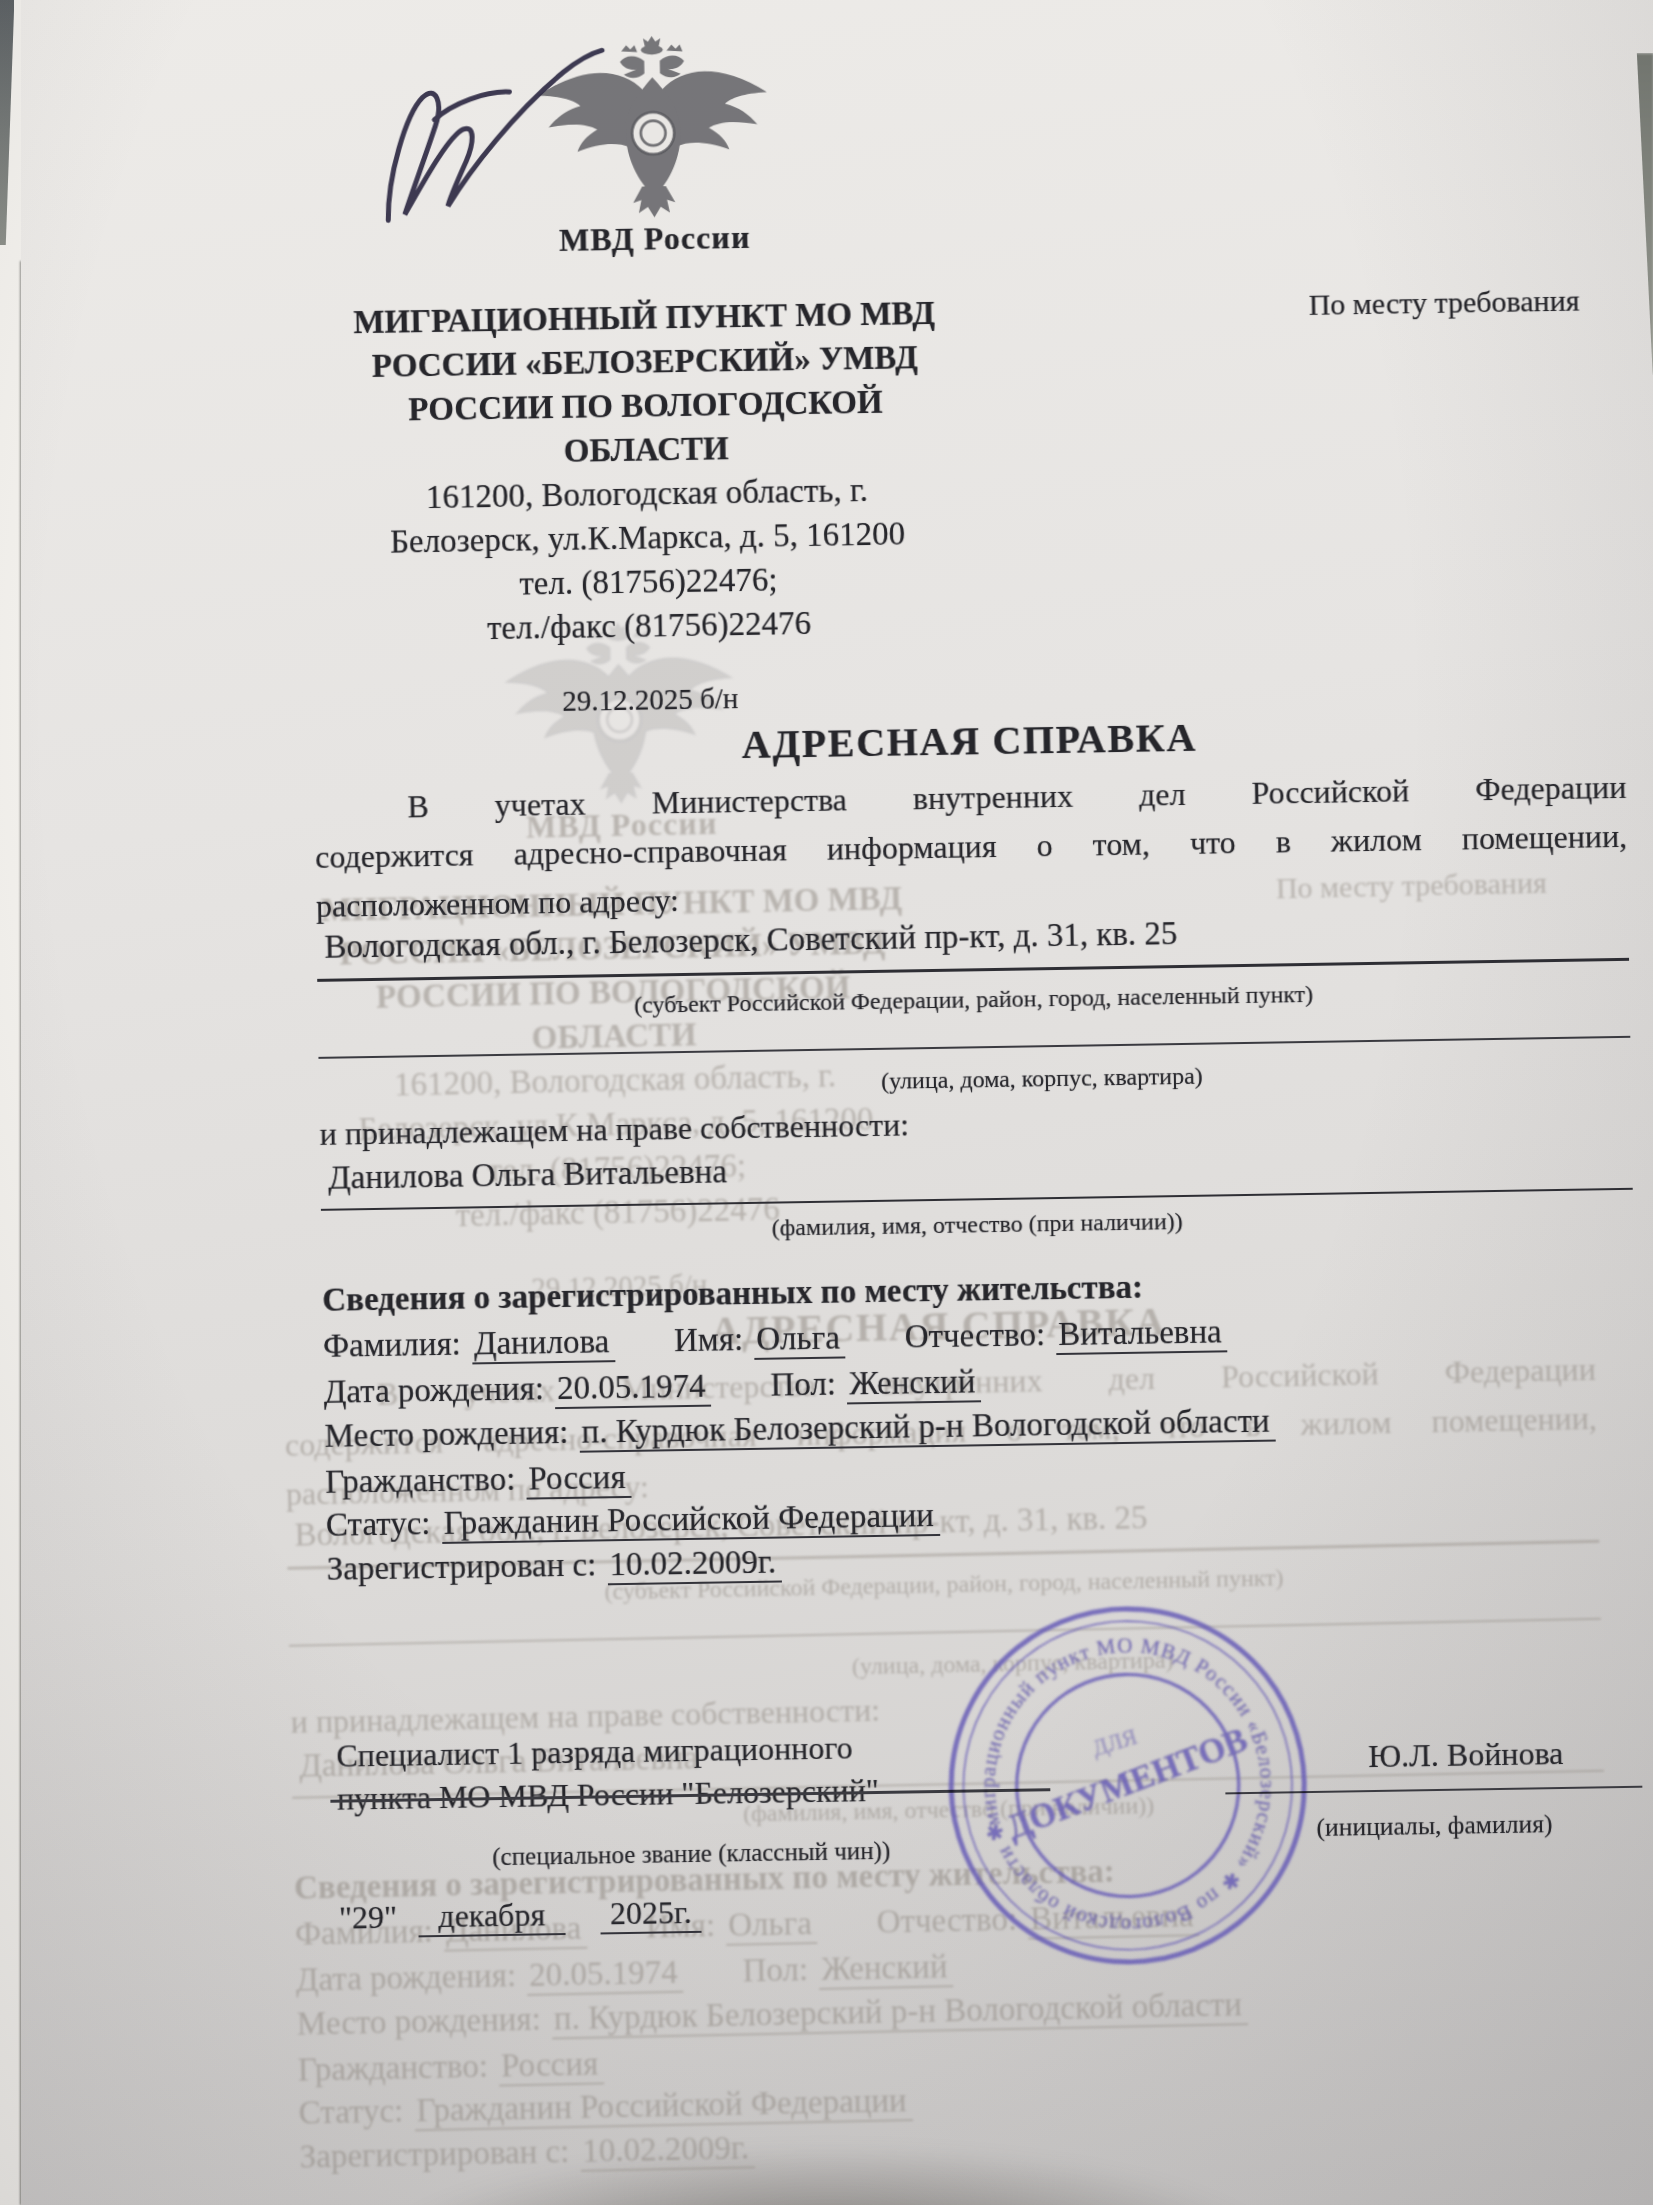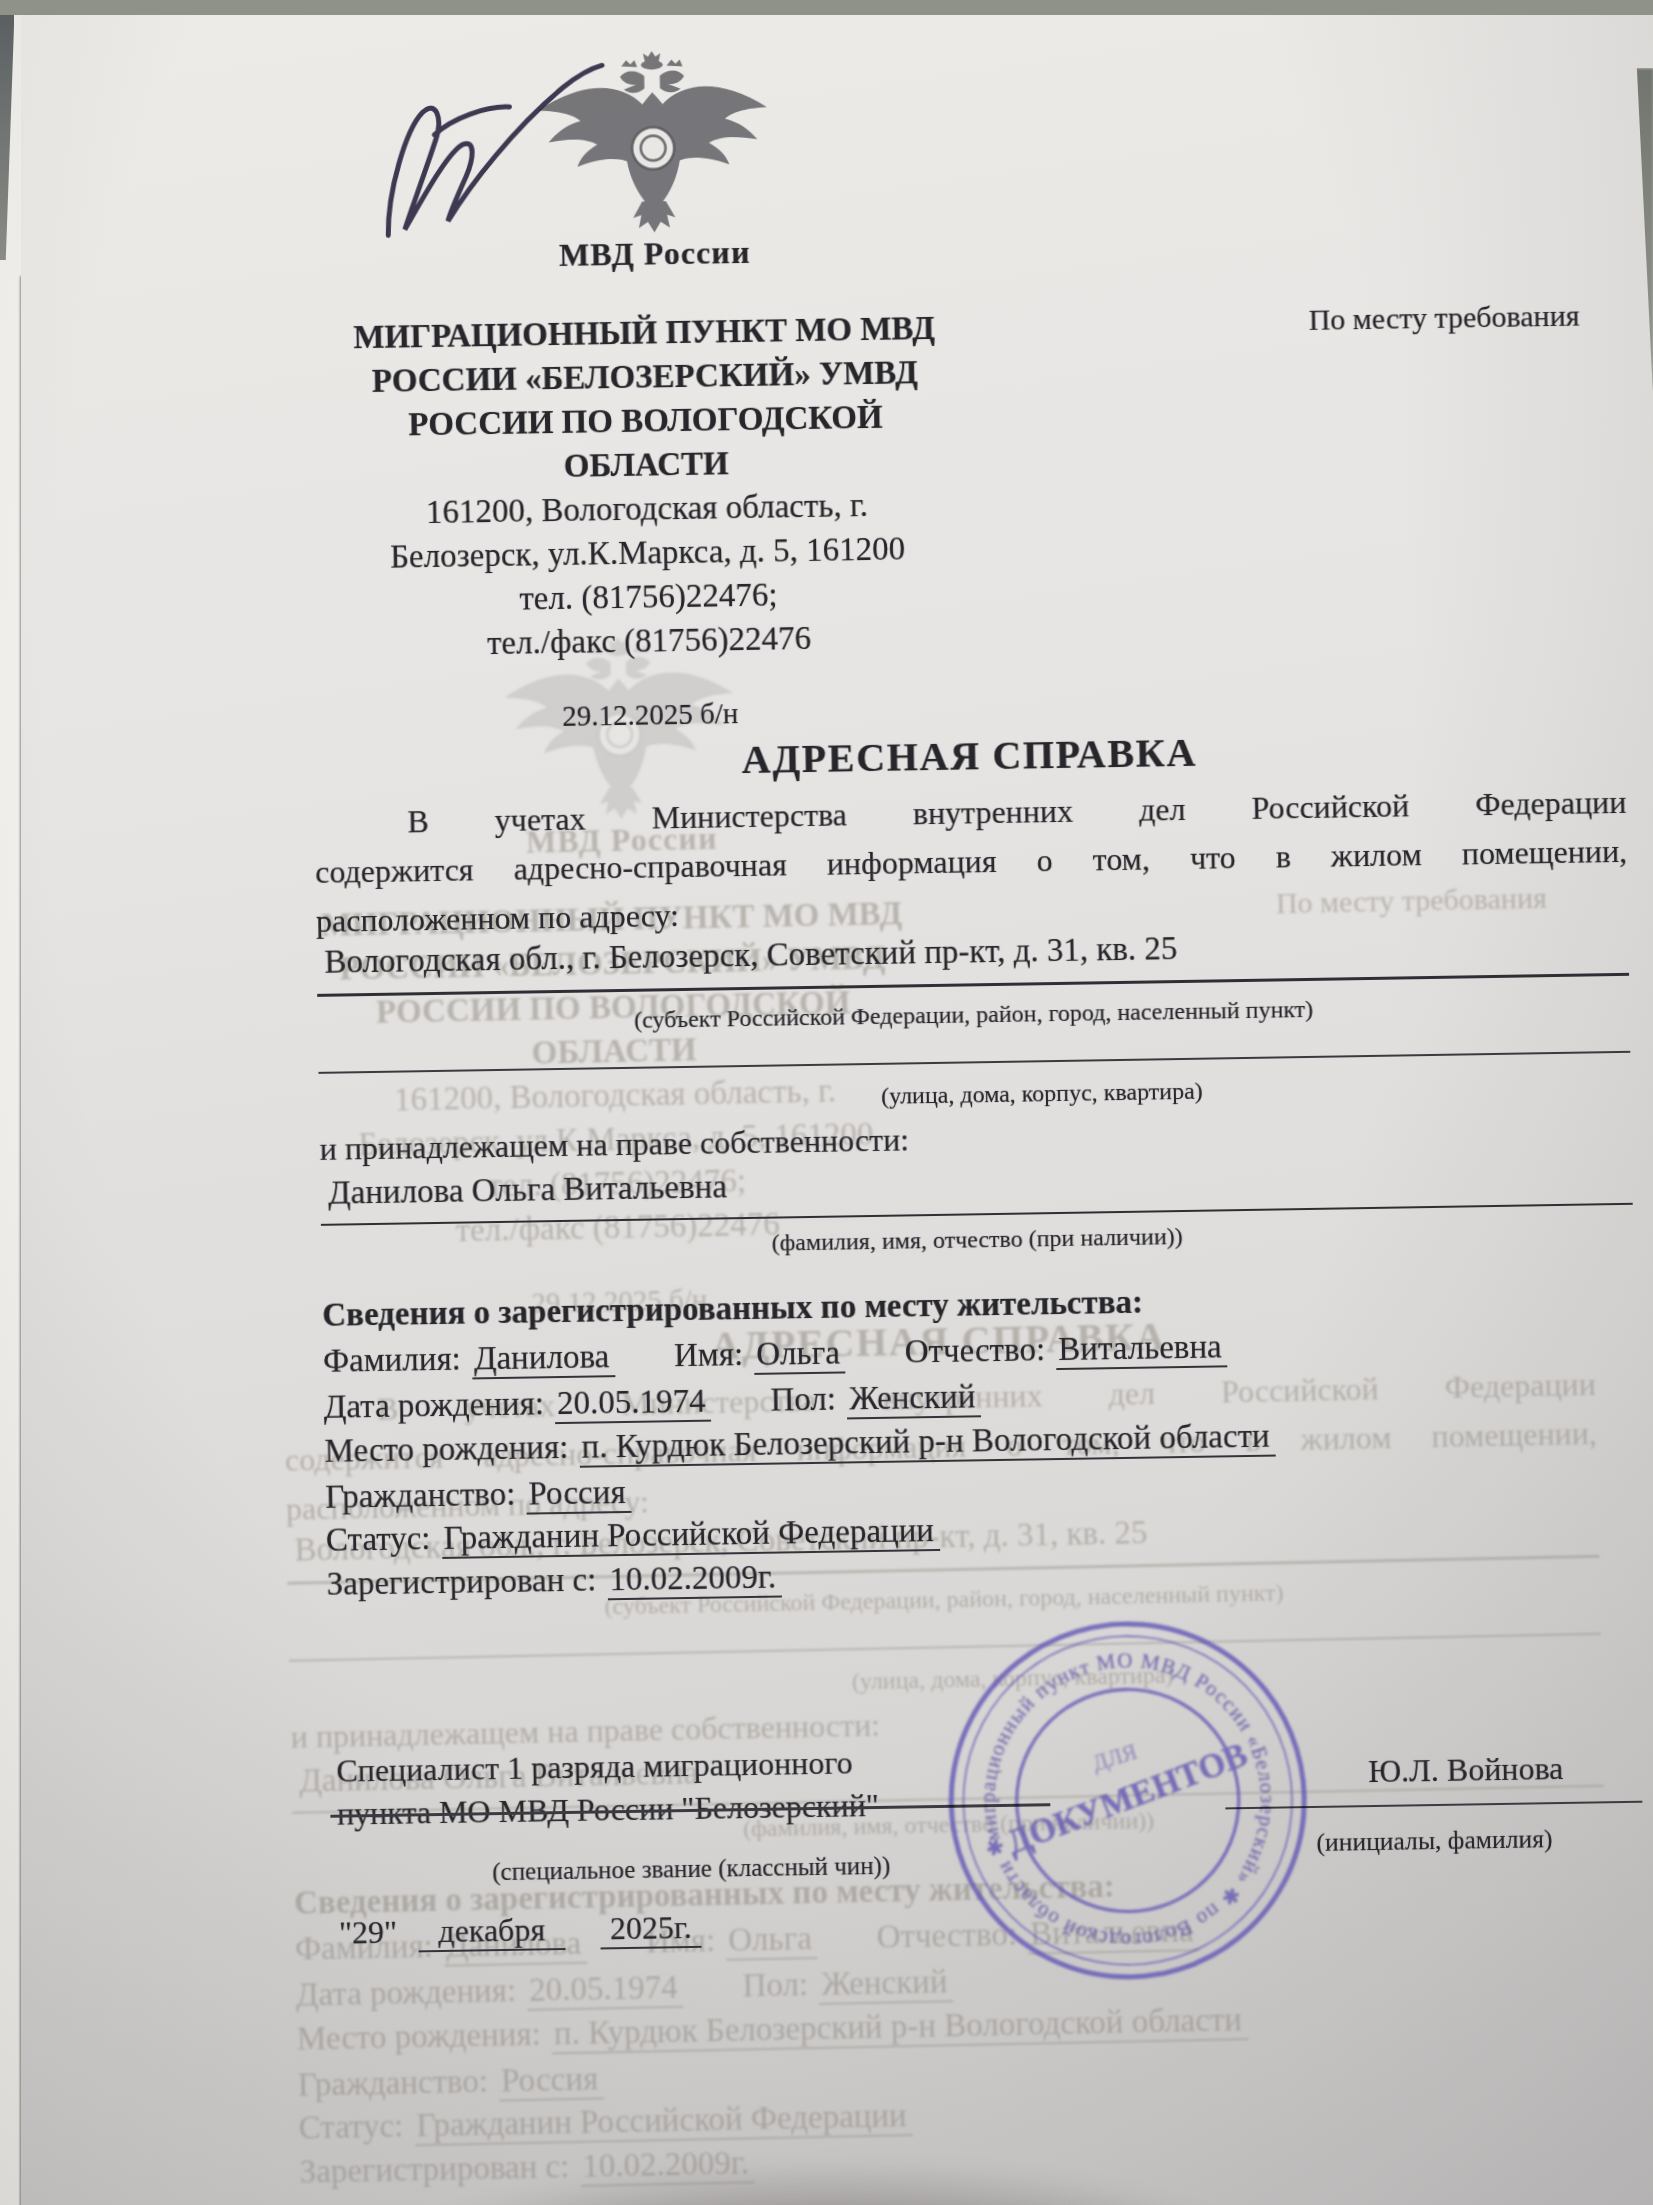--- a/index.html
+++ b/index.html
@@ -1,21 +1,21 @@
 <!DOCTYPE html>
 <html style="font-size:9px"><head>
 <meta charset="utf-8">
 <style>
   html,body{margin:0;padding:0;}
   body{
     width:1654px;height:2205px;overflow:hidden;position:relative;
     background:#8f9289;
     font-family:"Liberation Serif","DejaVu Serif",serif;
   }
-  .photo{position:absolute;inset:0;margin-top:15px;}
+  .photo{position:absolute;inset:0;}
   
   .under-sheet{position:absolute;left:0;top:0;width:25.6px;height:2205px;background:#f2ف;}
   .under-sheet{background:#f2f0ec;}
   .edge-gap{position:absolute;left:20px;top:261px;width:6.1px;height:1944px;
     background:linear-gradient(#44443f,#26251f);opacity:.55;filter:blur(1.1px);}
   .edge-top-left{position:absolute;left:0;top:0;width:14.4px;height:245px;
     background:linear-gradient(#5c6164,#8b8e88);clip-path:polygon(0 0,100% 0,40% 100%,0 100%);}
   
   .paper{position:absolute;left:21px;top:0;width:1633px;height:2205px;overflow:hidden;
     background:linear-gradient(172deg,#edebe8 0%,#e6e4e2 35%,#dddbd9 65%,#cbc9c8 100%);}

